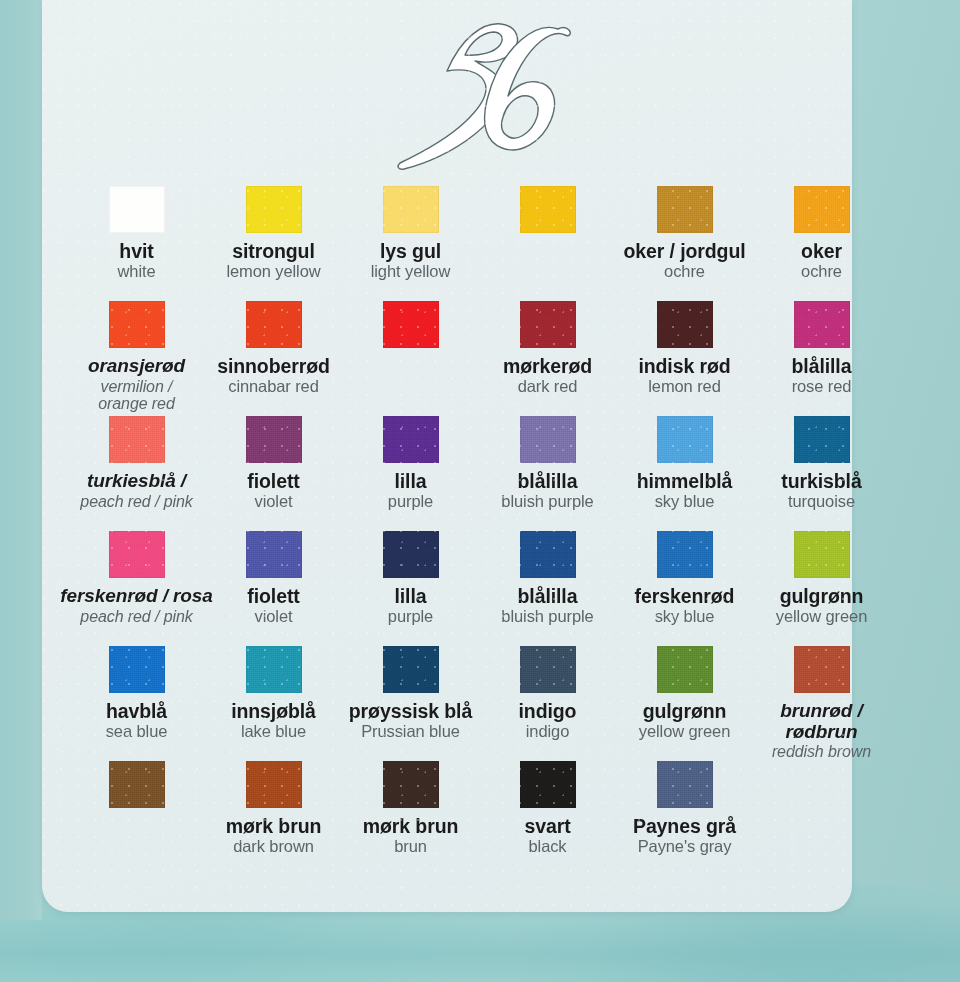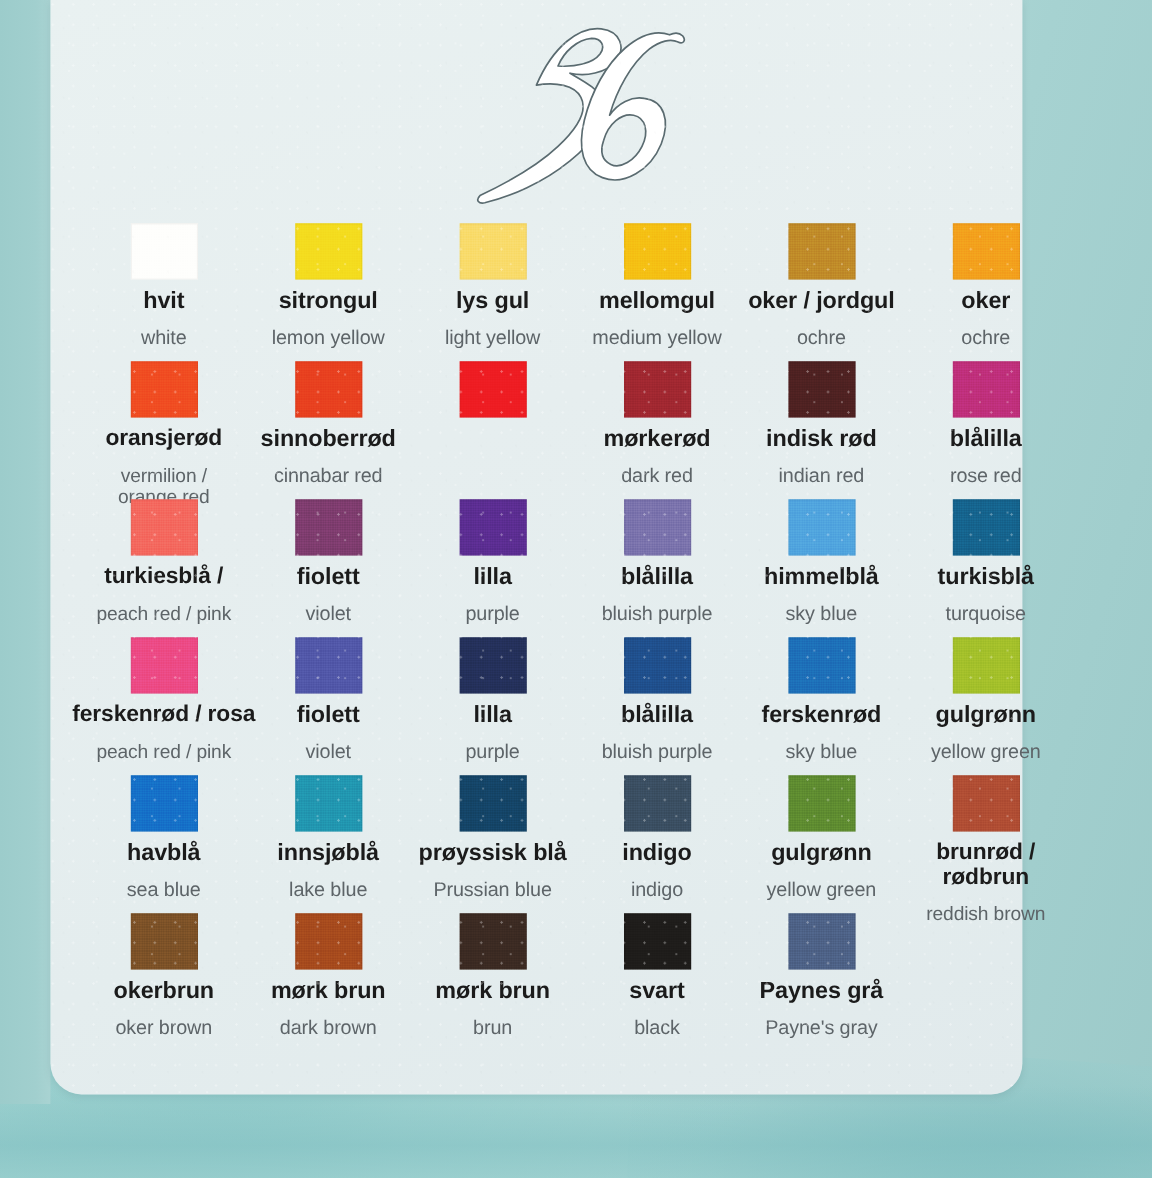--- a/index.html
+++ b/index.html
@@ -133,29 +133,29 @@
   .name-no {
     display: block;
     font-size: 19.5px;
     font-weight: 700;
     color: #1b1b1b;
     letter-spacing: -0.1px;
     white-space: pre-line;
   }
   .name-en {
     display: block;
-    margin-top: 12px;
+    margin-top: 1px;
     font-size: 16.5px;
     font-weight: 400;
     color: #5d6468;
     letter-spacing: -0.1px;
     white-space: pre-line;
   }
   
-  .cell.wide .labels { width: 168px; }
+  .cell.wide .labels { width: 168px; font-style: italic; }
   .cell.wide .name-no { font-size: 19px; }
   .cell.wide .name-en { font-size: 16px; }
 </style>
 </head>
 <body>
 
 <div id="bg-base"></div>
 <div id="bg-wash-1"></div>
 <div id="bg-wash-2"></div>
 <div id="bg-wash-3"></div>
@@ -222,24 +222,20 @@
       </div>
       <div class="cell">
         <div class="swatch" style="background: rgb(249, 219, 106);"></div>
         <div class="labels">
           <span class="name-no">lys gul</span>
           <span class="name-en">light yellow</span>
         </div>
       </div>
       <div class="cell">
         <div class="swatch" style="background: rgb(245, 192, 19);"></div>
-        <div class="labels">
-          <span class="name-no">mellomgul</span>
-          <span class="name-en">medium yellow</span>
-        </div>
       </div>
       <div class="cell">
         <div class="swatch" style="background: rgb(192, 138, 40);"></div>
         <div class="labels">
           <span class="name-no">oker / jordgul</span>
           <span class="name-en">ochre</span>
         </div>
       </div>
       <div class="cell">
         <div class="swatch" style="background: rgb(243, 160, 28);"></div>
@@ -270,21 +266,21 @@
         <div class="swatch" style="background: rgb(160, 39, 48);"></div>
         <div class="labels">
           <span class="name-no">mørkerød</span>
           <span class="name-en">dark red</span>
         </div>
       </div>
       <div class="cell">
         <div class="swatch" style="background: rgb(78, 33, 33);"></div>
         <div class="labels">
           <span class="name-no">indisk rød</span>
-          <span class="name-en">indian red</span>
+          <span class="name-en">lemon red</span>
         </div>
       </div>
       <div class="cell">
         <div class="swatch" style="background: rgb(191, 47, 123);"></div>
         <div class="labels">
           <span class="name-no">blålilla</span>
           <span class="name-en">rose red</span>
         </div>
       </div>
       <div class="cell wide">
@@ -409,24 +405,20 @@
       <div class="cell wide">
         <div class="swatch" style="background: rgb(176, 77, 51);"></div>
         <div class="labels">
           <span class="name-no">brunrød /
 rødbrun</span>
           <span class="name-en">reddish brown</span>
         </div>
       </div>
       <div class="cell">
         <div class="swatch" style="background: rgb(124, 81, 39);"></div>
-        <div class="labels">
-          <span class="name-no">okerbrun</span>
-          <span class="name-en">oker brown</span>
-        </div>
       </div>
       <div class="cell">
         <div class="swatch" style="background: rgb(166, 74, 29);"></div>
         <div class="labels">
           <span class="name-no">mørk brun</span>
           <span class="name-en">dark brown</span>
         </div>
       </div>
       <div class="cell">
         <div class="swatch" style="background: rgb(59, 42, 34);"></div>

